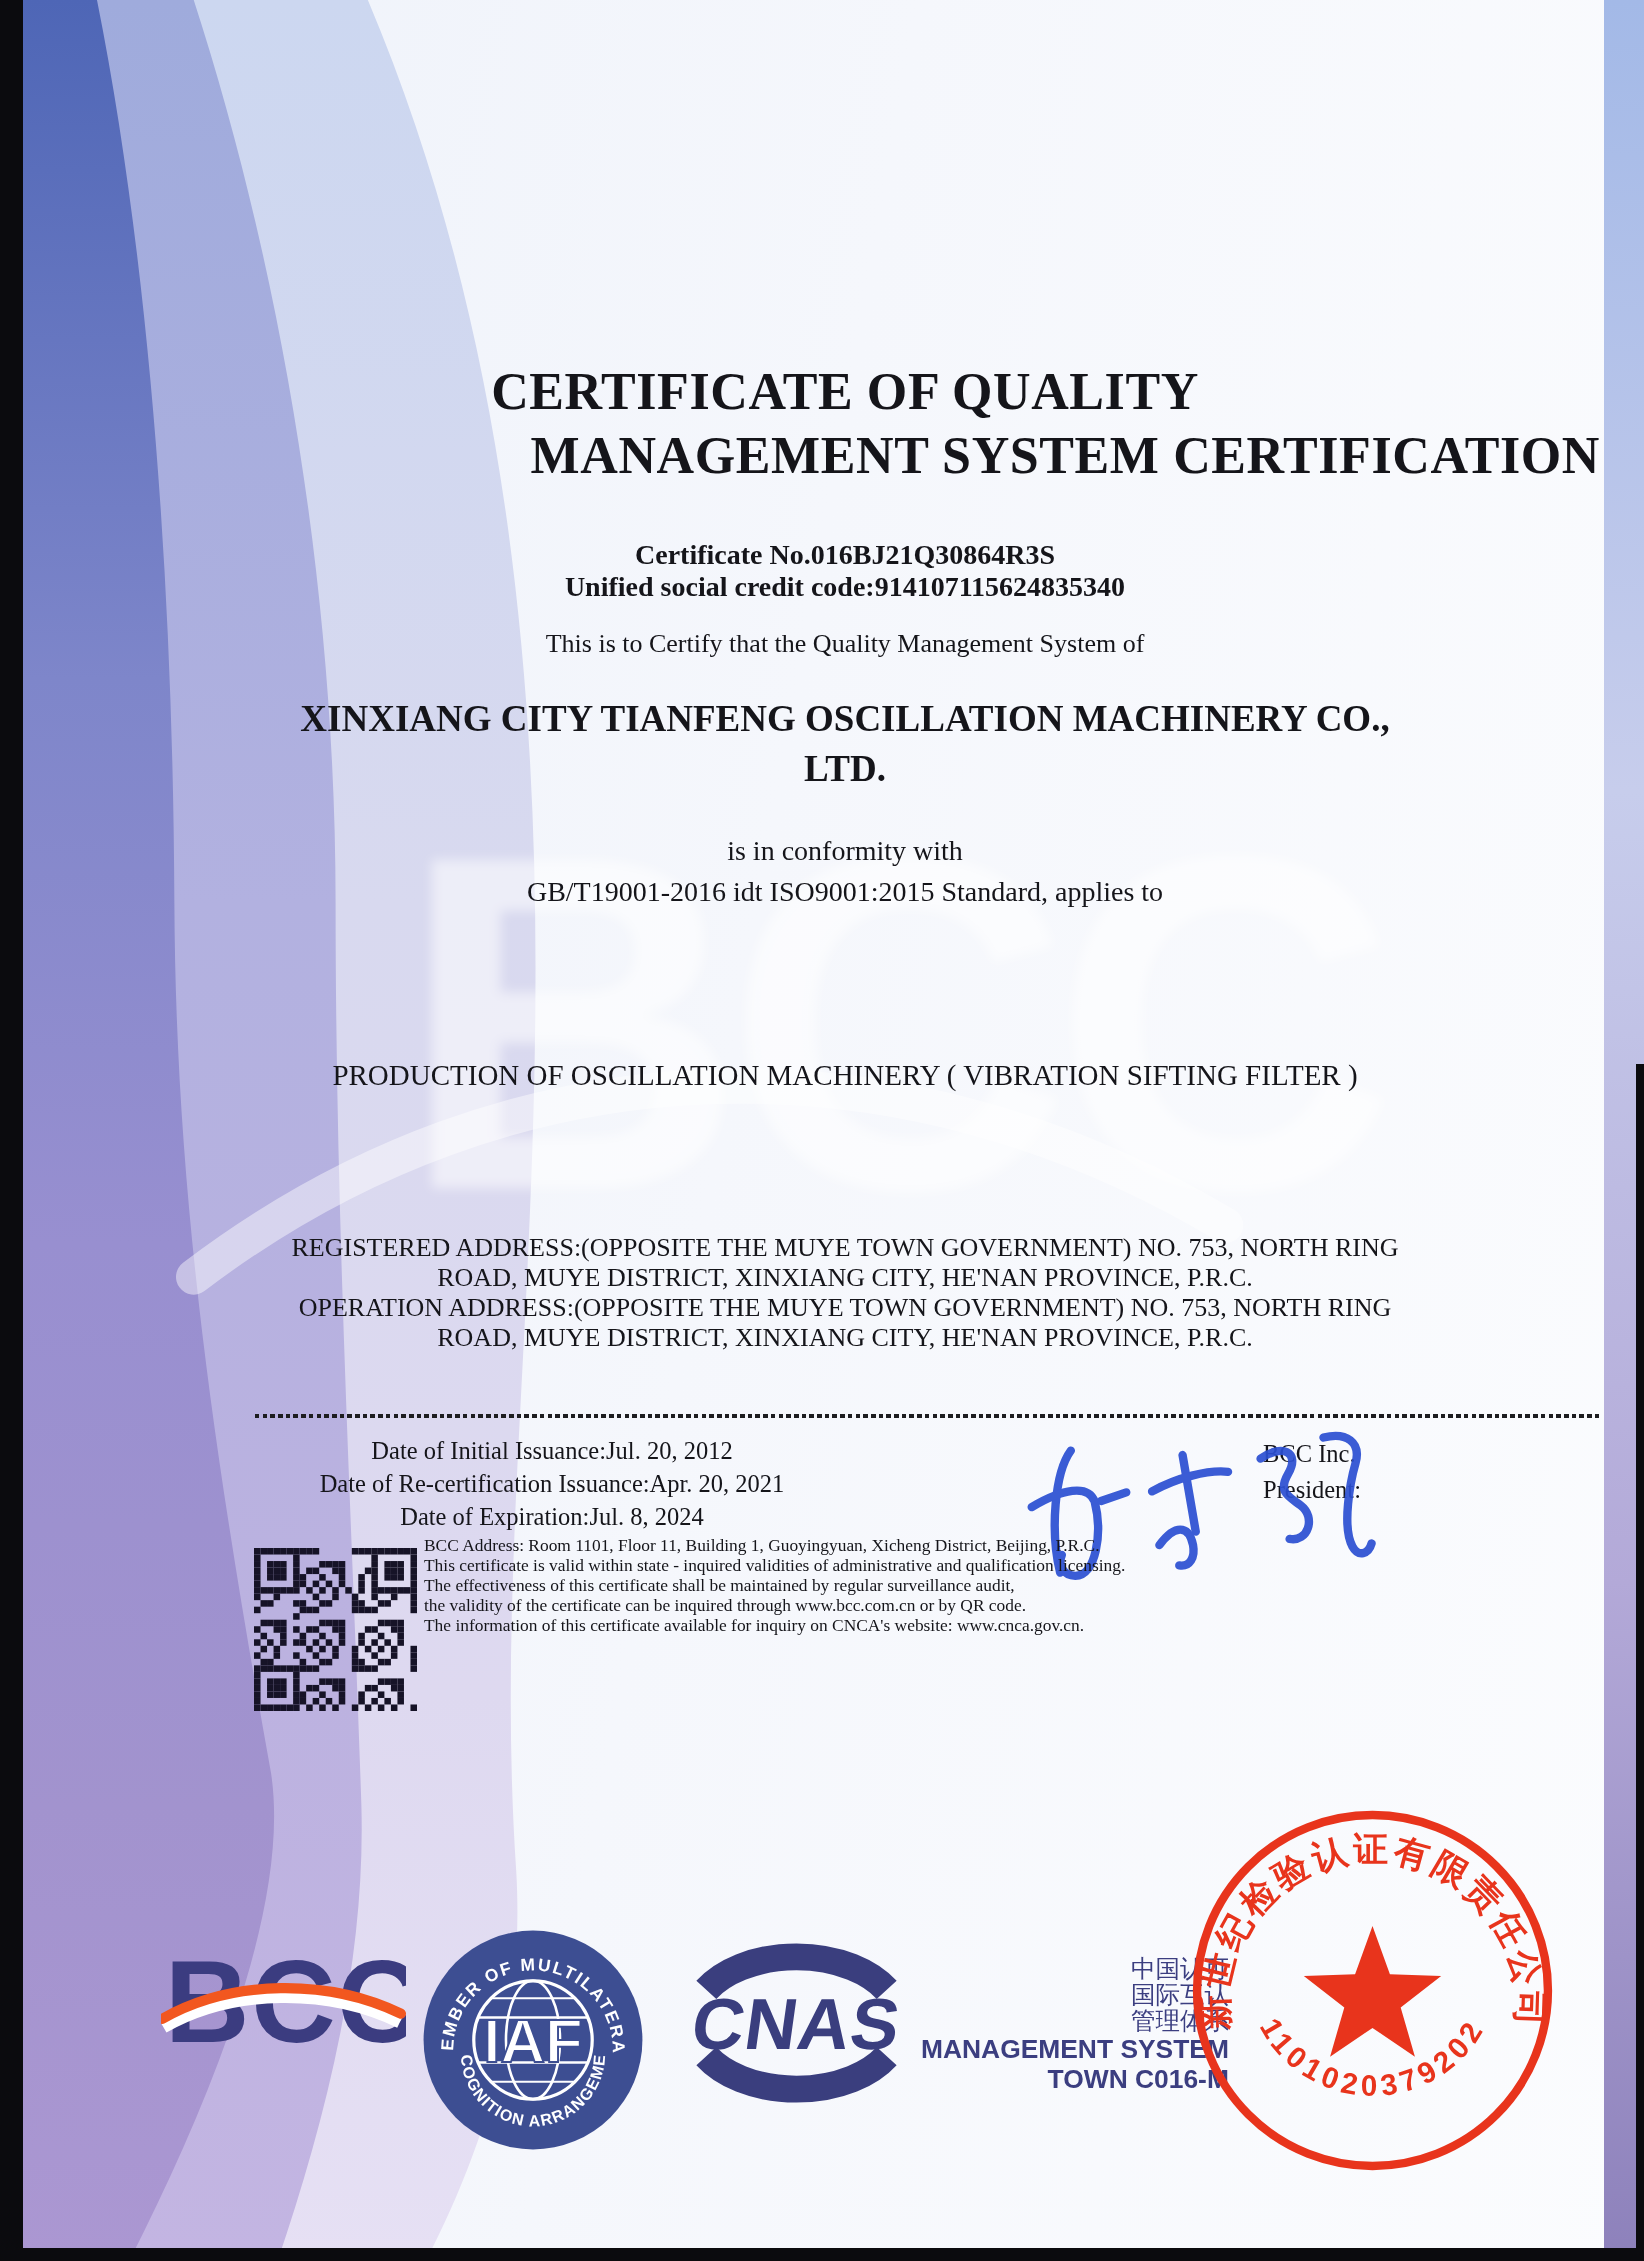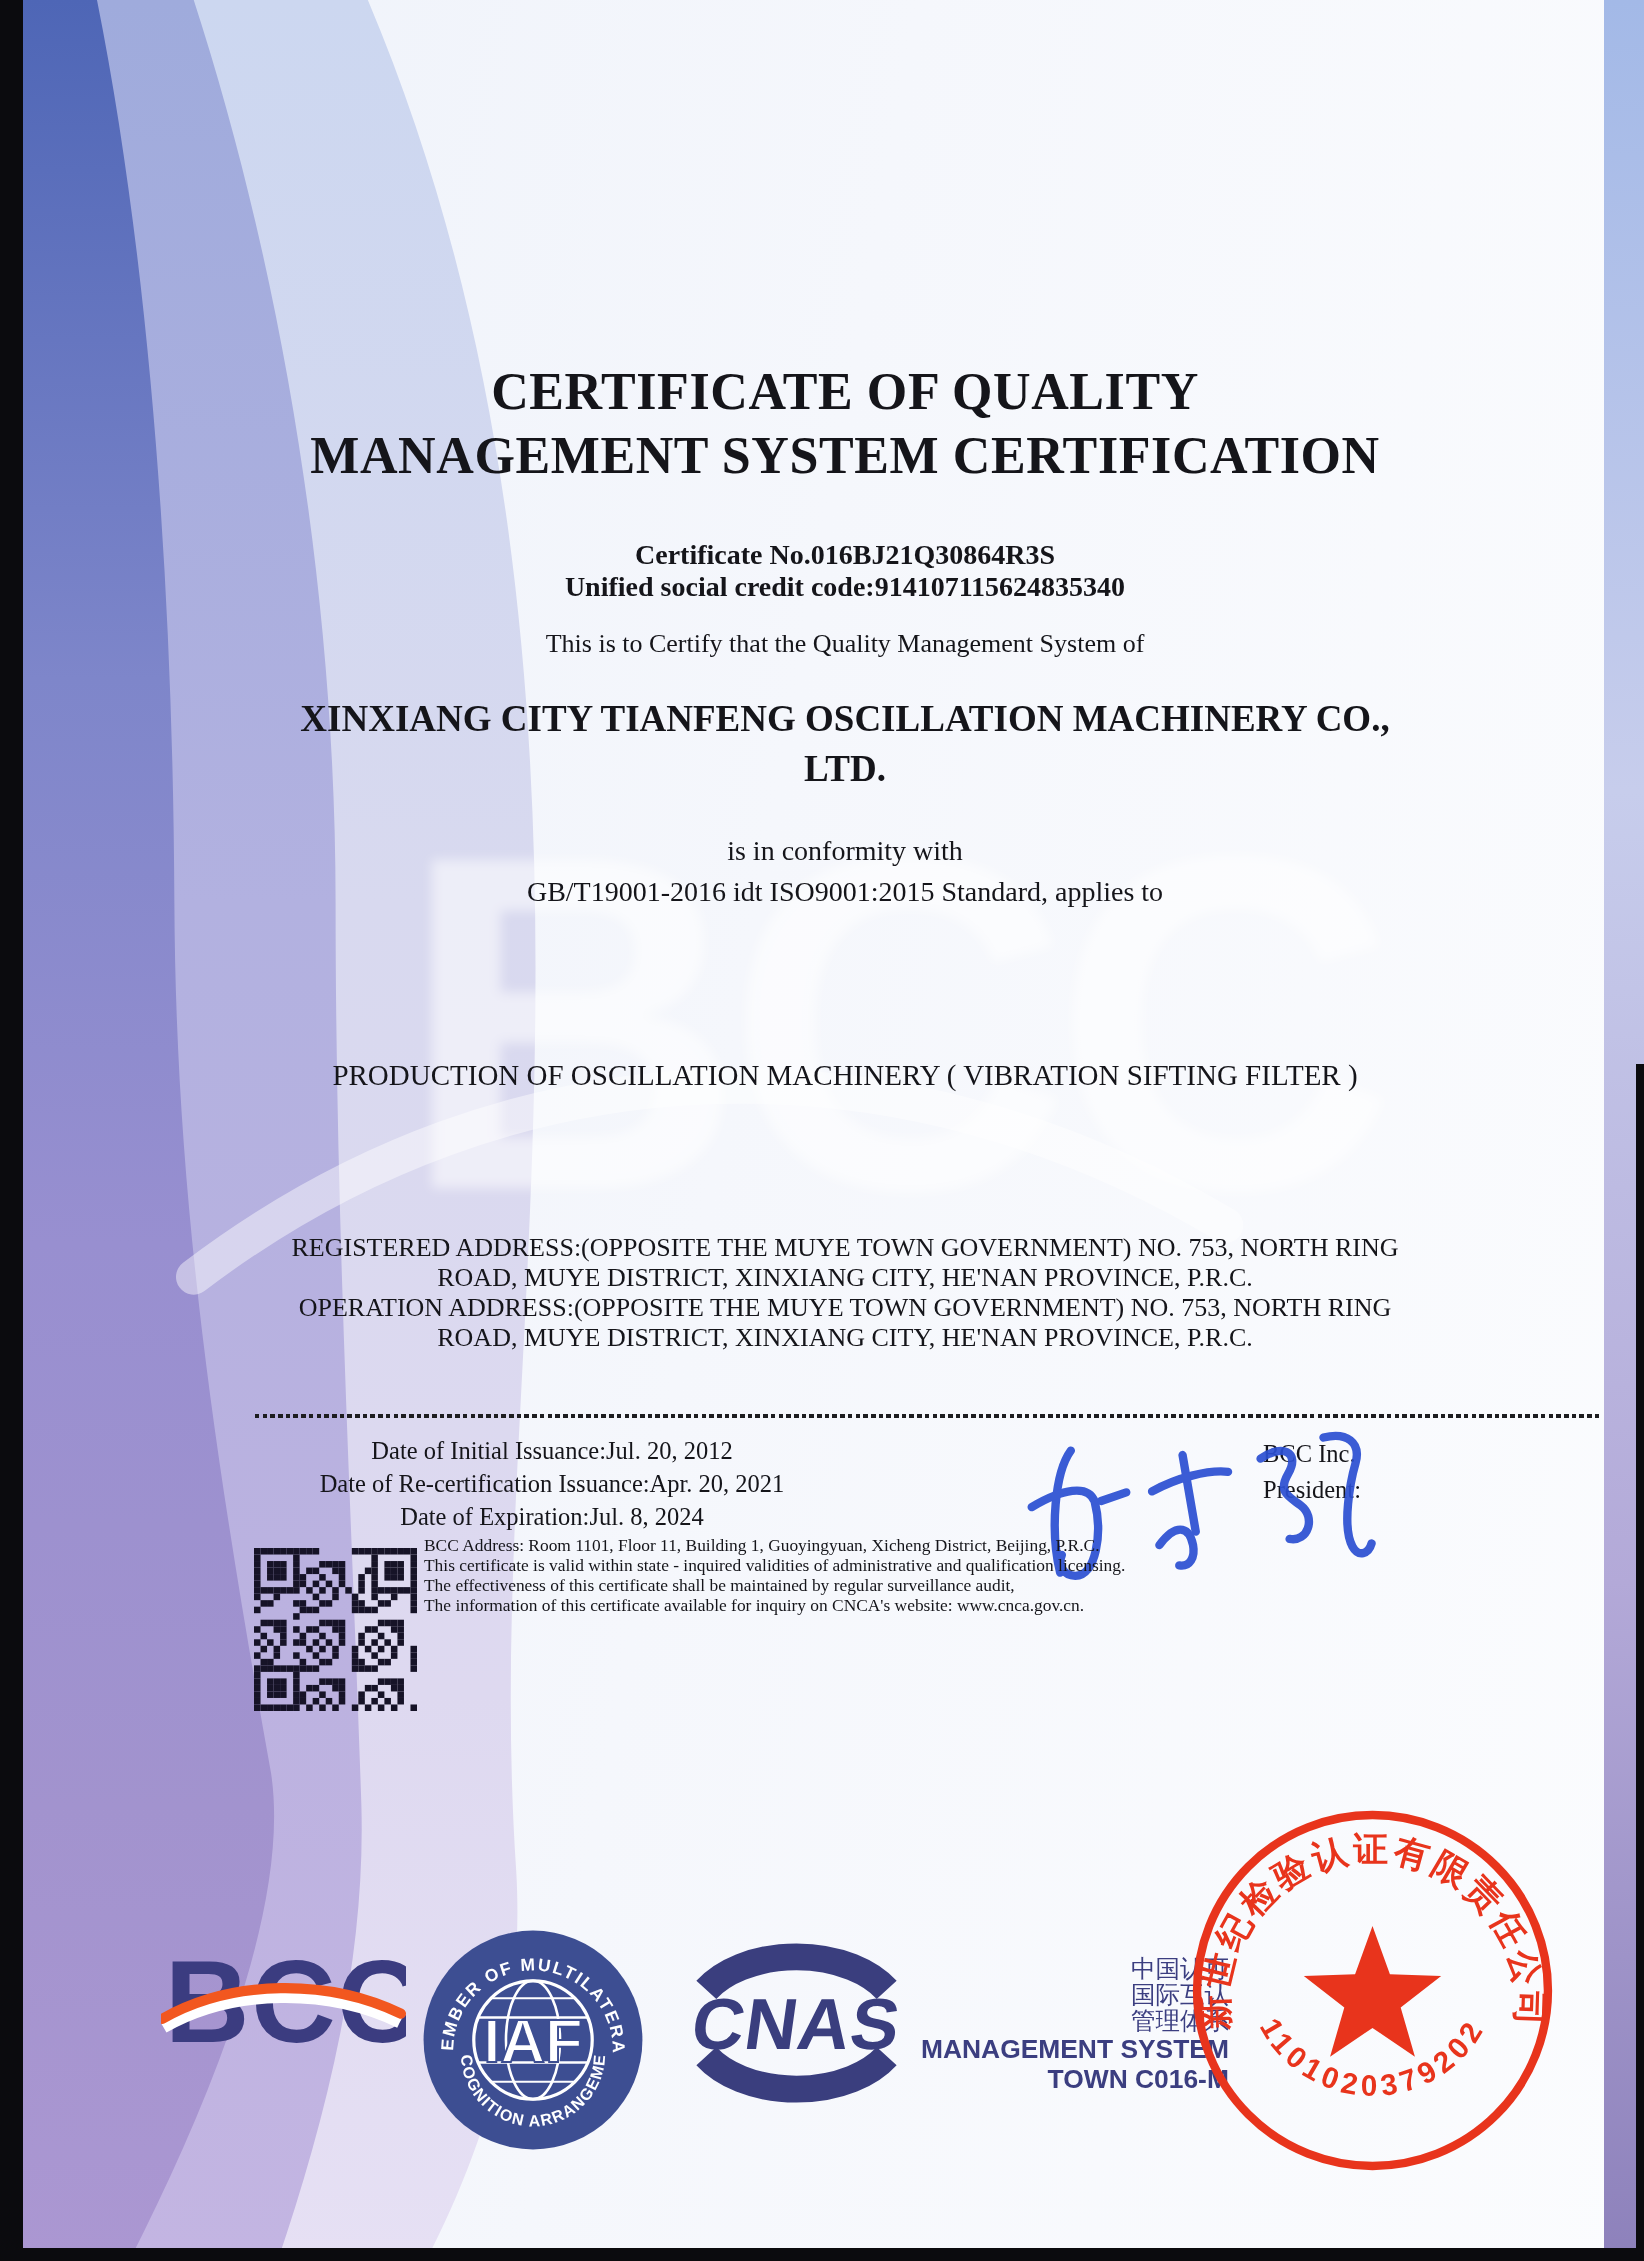--- a/index.html
+++ b/index.html
@@ -18,21 +18,21 @@
      background:linear-gradient(180deg,#a3b9e7 0%,#c7cdec 35%,#b3a9d8 70%,#8d81bb 100%);}
   #edge-right-black{position:absolute;right:0;top:1064px;width:9px;height:1184px;background:#0b0b0e;}
   #watermark{position:absolute;left:400px;top:748px;width:1032px;
      font-family:"Liberation Sans",sans-serif;font-weight:bold;font-size:477px;
      letter-spacing:-18px;color:rgba(255,255,255,0.55);filter:blur(5.8px);user-select:none;}
 
   
   #content{position:absolute;left:90px;top:0;right:45px;height:100%;}
   .line{position:absolute;left:0;right:0;text-align:center;white-space:nowrap;}
   .t1{top:362px;font-size:52px;font-weight:bold;letter-spacing:0.6px;}
-  .t2{top:426px;font-size:52px;font-weight:bold;letter-spacing:0.6px;}
+  .t2{top:426px;font-size:52px;font-weight:bold;letter-spacing:0.6px;text-align:right;}
   .certno{top:539px;font-size:28px;font-weight:bold;}
   .credit{top:571px;font-size:28px;font-weight:bold;}
   .certify{top:629px;font-size:26px;}
   .company1{top:697px;font-size:37px;font-weight:bold;}
   .company2{top:747px;font-size:37px;font-weight:bold;}
   .conf{top:835px;font-size:28px;}
   .std{top:876px;font-size:28px;}
   .scope{top:1059px;font-size:29px;}
   #addr{position:absolute;left:90px;right:45px;top:1233px;text-align:center;
         font-size:26px;line-height:30px;}
@@ -422,20 +422,21 @@
       <rect x="170" y="240" width="10" height="10"></rect>
       <rect x="190" y="240" width="10" height="10"></rect>
       <rect x="210" y="240" width="10" height="10"></rect>
       <rect x="240" y="240" width="10" height="10"></rect>
     </svg>
 
   <div id="fineprint">
     <div>BCC Address: Room 1101, Floor 11, Building 1, Guoyingyuan, Xicheng District, Beijing, P.R.C.</div>
     <div>This certificate is valid within state - inquired validities of administrative and qualification licensing.</div>
     <div>The effectiveness of this certificate shall be maintained by regular surveillance audit,</div>
+    <div>the validity of the certificate can be inquired through www.bcc.com.cn or by QR code.</div>
     <div>The information of this certificate available for inquiry on CNCA's website: www.cnca.gov.cn.</div>
   </div>
 
   <svg id="bcc-logo" width="245" height="129" viewBox="0 0 380 200">
     <text x="6" y="166" font-family="Liberation Sans, sans-serif" font-weight="bold" font-size="182" fill="#3b3c80" letter-spacing="2">BCC</text>
     <path d="M2,140 C110,78 260,78 372,132" fill="none" stroke="#ffffff" stroke-width="26"></path>
     <path d="M2,130 C110,68 260,68 372,122" fill="none" stroke="#f2571f" stroke-width="16" stroke-linecap="round"></path>
   </svg>
 
   <svg id="iaf-seal" width="224" height="224" viewBox="0 0 348 348">

